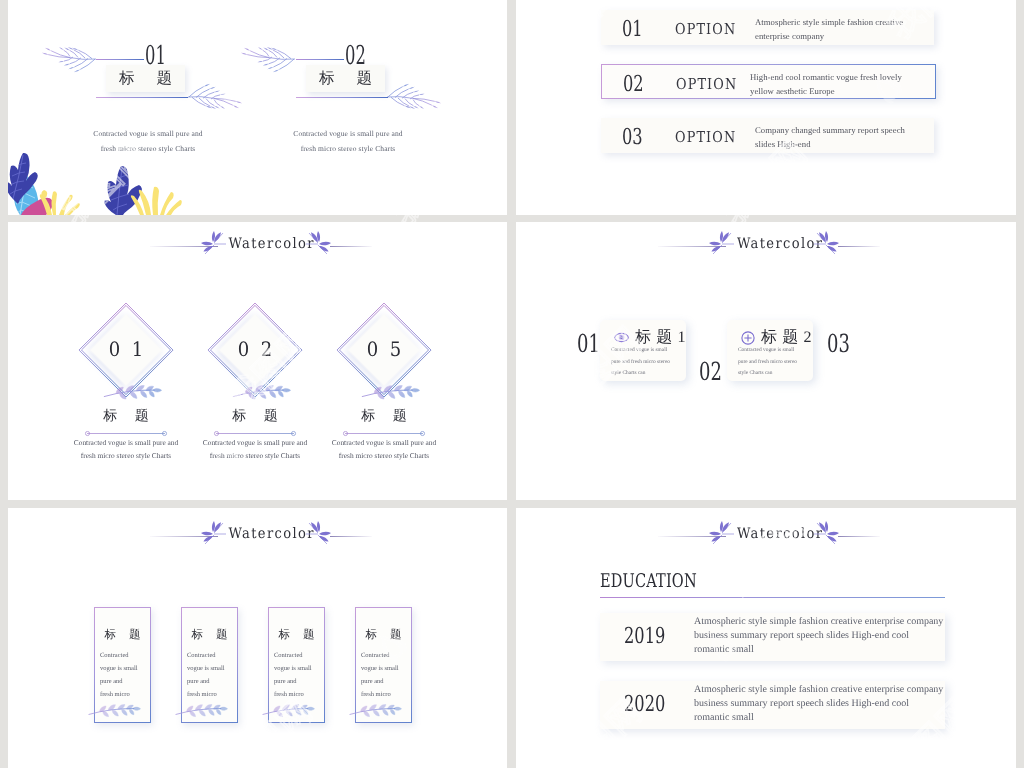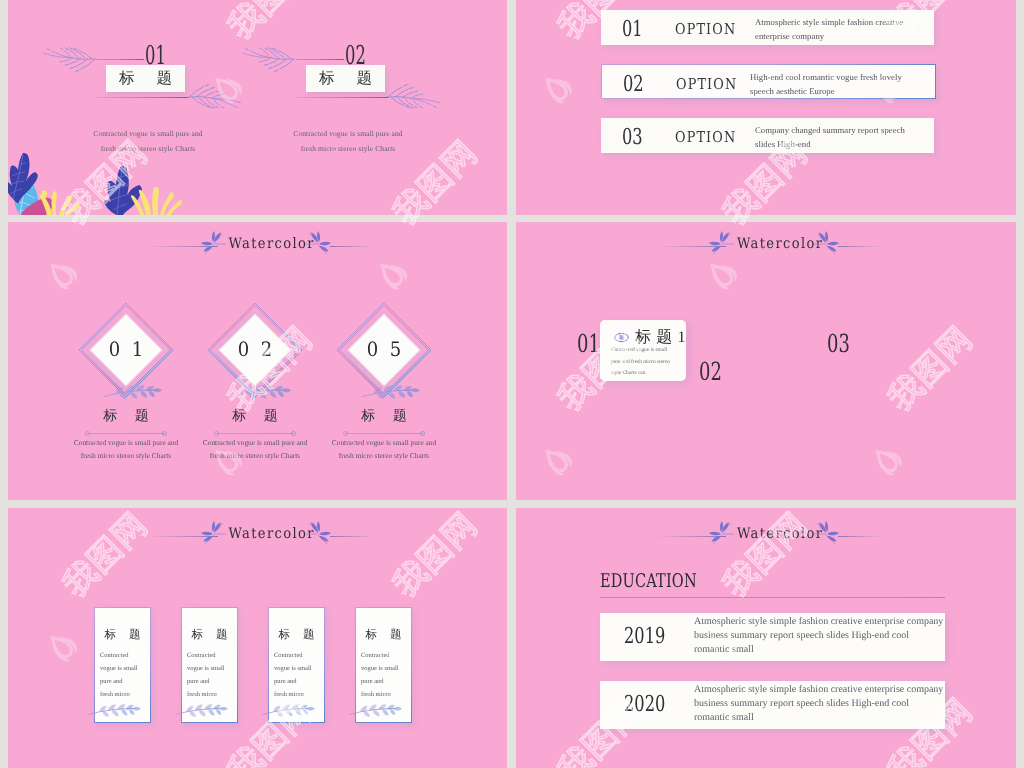--- a/index.html
+++ b/index.html
@@ -2,21 +2,21 @@
 <html><head>
 <meta charset="utf-8">
 <style>
   html,body{margin:0;padding:0;}
   body{width:1024px;height:768px;background:#e3e2df;overflow:hidden;
        font-family:"Liberation Serif",serif;-webkit-font-smoothing:antialiased;text-rendering:geometricPrecision;}
   .grid{position:absolute;left:0;top:0;width:1024px;height:768px;}
   .wmlayer{position:absolute;left:0;top:0;width:1024px;height:768px;z-index:5;pointer-events:none;}
   .wmtxt{font-family:"DejaVu Sans",sans-serif;font-size:33px;font-weight:400;fill:none;stroke:#ffffff;stroke-width:1.6;opacity:.55;letter-spacing:1px;}
   .wmlogo{fill:#ffffff;opacity:.30;}
-  .slide{position:absolute;background:#f9a8d4;overflow:hidden;}
+  .slide{position:absolute;background:#ffffff;overflow:hidden;}
   .s1{left:8px;top:0px;width:499px;height:215px;}
   .s2{left:516px;top:0px;width:500px;height:215px;}
   .s3{left:8px;top:222px;width:499px;height:278px;}
   .s4{left:516px;top:222px;width:500px;height:278px;}
   .s5{left:8px;top:508px;width:499px;height:260px;}
   .s6{left:516px;top:508px;width:500px;height:260px;}
   .abs{position:absolute;}
   svg{display:block;overflow:visible;}
 
   
@@ -239,21 +239,21 @@
   </div>
   <div class="slide s2">
     <div class="optrow" style="top:10px">
       <div class="optnum">01</div>
       <div class="optlab">OPTION</div>
       <div class="opttxt"><span>Atmospheric style simple fashion creative</span><br><span>enterprise company</span></div>
     </div>
     <div class="optrow hl" style="top:64px">
       <div class="optnum">02</div>
       <div class="optlab">OPTION</div>
-      <div class="opttxt c"><span>High-end cool romantic vogue fresh lovely</span><br><span>speech aesthetic Europe</span></div>
+      <div class="opttxt c"><span>High-end cool romantic vogue fresh lovely</span><br><span>yellow aesthetic Europe</span></div>
     </div>
     <div class="optrow" style="top:118px">
       <div class="optnum">03</div>
       <div class="optlab">OPTION</div>
       <div class="opttxt"><span>Company changed summary report speech</span><br><span>slides High-end</span></div>
     </div>
   </div>
   <div class="slide s3">
     <div class="wcbar">
       <div class="wcrule l" style="left:142px;width:68px"></div>
@@ -410,20 +410,30 @@
           <ellipse cx="7.5" cy="6.5" rx="6.8" ry="4.1" fill="none" stroke="#8d7bd8" stroke-width="1.1"></ellipse>
           <circle cx="7.5" cy="6.5" r="2.8" fill="#b9a7ea"></circle>
           <circle cx="7.5" cy="6.5" r="1.4" fill="#6a5fbe"></circle>
         </svg>
         <span class="s4title">标 题 1</span>
       </div>
       <div class="s4body"><span>Contracted vogue is small</span><br><span>pure and fresh micro stereo</span><br><span>style Charts can</span></div>
     </div>
 
     <div class="s4idx" style="left:183px;top:135px">02</div>
+    <div class="s4card" style="left:211px;top:98px">
+      <div class="s4head">
+        <svg class="s4ic" width="14" height="14" viewBox="0 0 14 14">
+          <circle cx="7" cy="7" r="6.1" fill="none" stroke="#7a6cd0" stroke-width="1.1"></circle>
+          <path d="M7 3.4 V10.6 M3.4 7 H10.6" stroke="#7a6cd0" stroke-width="1.1"></path>
+        </svg>
+        <span class="s4title">标 题 2</span>
+      </div>
+      <div class="s4body"><span>Contracted vogue is small</span><br><span>pure and fresh micro stereo</span><br><span>style Charts can</span></div>
+    </div>
 
     <div class="s4idx" style="left:311px;top:107px">03</div>
 
   </div>
   <div class="slide s5">
     <div class="wcbar" style="top:4px">
       <div class="wcrule l" style="left:142px;width:68px"></div>
       <svg class="abs sprigL" style="left:186px" width="34" height="34" viewBox="0 0 34 34">
         <g fill="#7d72d0">
           <path d="M20 14 L29 4" stroke="#9189da" stroke-width="0.7" fill="none"></path>

